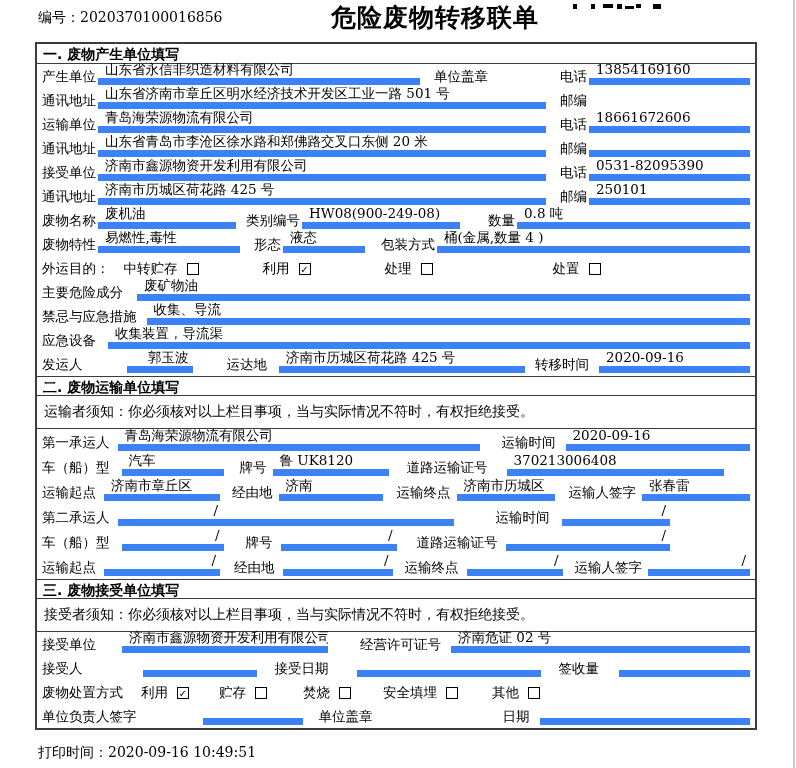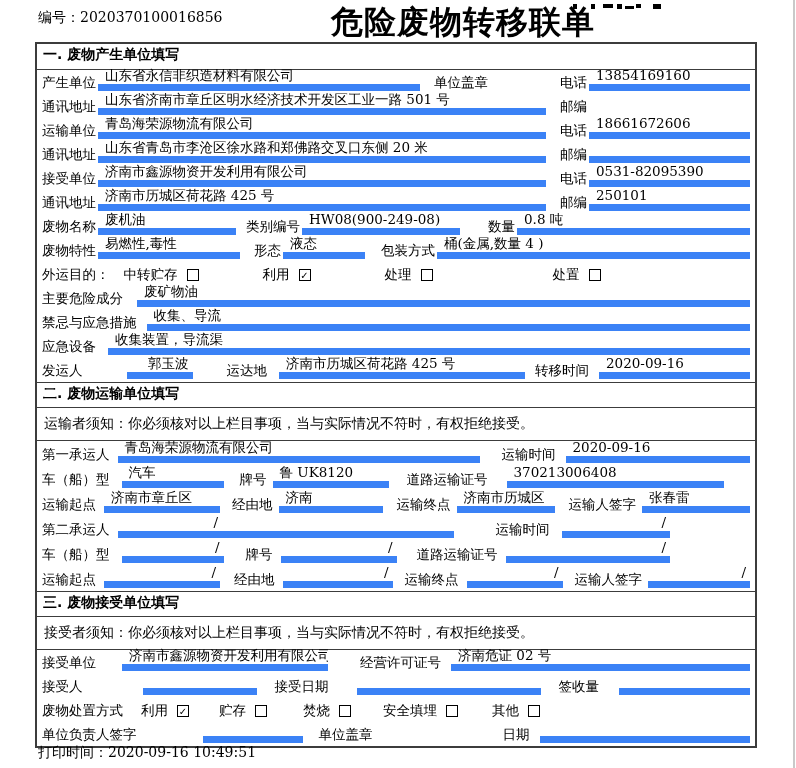--- a/index.html
+++ b/index.html
@@ -11,29 +11,29 @@
     font-size:13.5px;
     position:relative;
     overflow:hidden;
   }
   .page-edge { position:absolute; right:1px; top:0; width:2px; height:768px; background:#c9c9c9; }
   .top { position:relative; height:42px; }
   .serial { position:absolute; left:38px; top:9px; font-size:14px; white-space:nowrap; }
   .title {
     position:absolute; left:331px; top:1px;
     font-family:"DejaVu Sans","Liberation Sans",sans-serif;
-    font-weight:bold; font-size:32px; letter-spacing:1px; white-space:nowrap;
+    font-weight:bold; font-size:25px; letter-spacing:1px; white-space:nowrap;
   }
   .qr { position:absolute; left:573px; top:0; width:88px; height:9px; overflow:hidden; }
   .form {
     position:absolute; left:35px; top:42px; width:722px;
     border:2px solid #3c3c3c; background:#fff;
   }
   .sec-head {
-    height:26px; padding:2px 6px 0;
+    height:20px; padding:2px 6px 0;
     font-family:"DejaVu Sans","Liberation Sans",sans-serif;
     font-weight:bold; font-size:14px;
     border-bottom:1px solid #3c3c3c;
   }
   .sec-head.mid { border-top:1px solid #3c3c3c; }
   .notice {
     height:33px; display:flex; align-items:center;
     padding:0 7px; font-size:14px;
     border-bottom:1px solid #3c3c3c; white-space:nowrap;
   }

